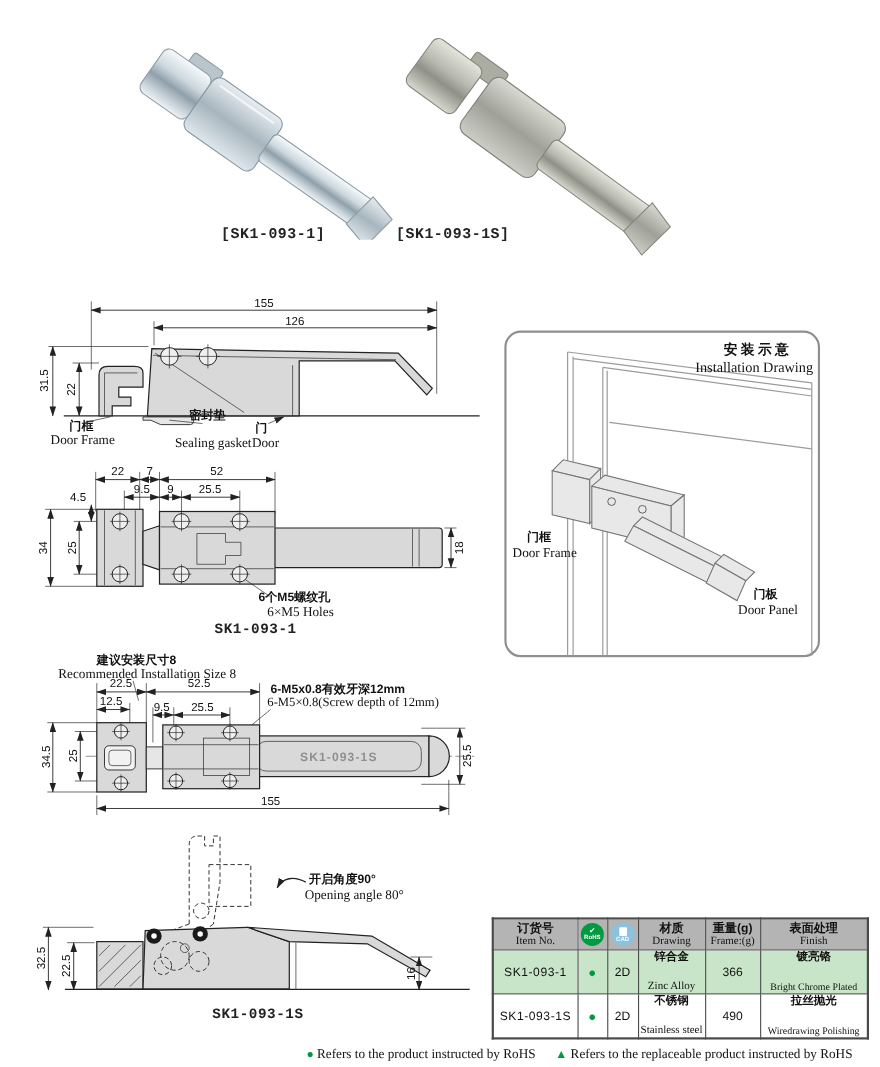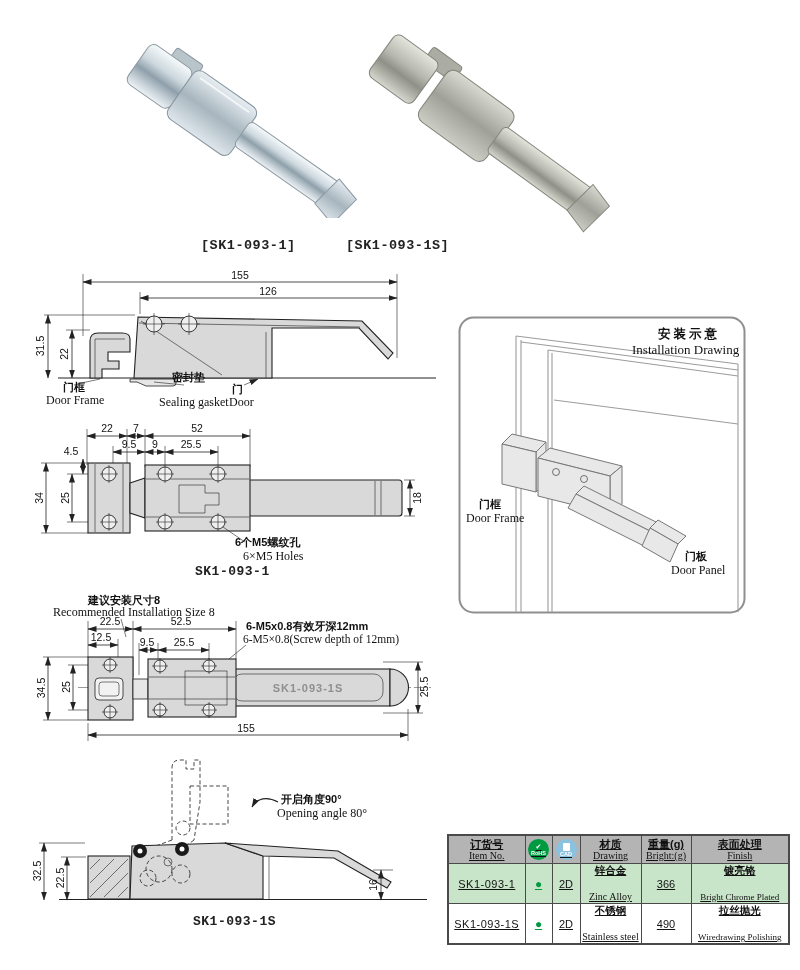--- a/index.html
+++ b/index.html
@@ -1,37 +1,37 @@
 <!DOCTYPE html>
 <html><head>
 <meta charset="utf-8">
 <style>
   html,body{margin:0;padding:0;background:#ffffff;}
   .page{position:relative;width:800px;height:970px;background:#fff;overflow:hidden;
         font-family:"Liberation Sans",sans-serif;color:#111;}
   .abs{position:absolute;}
   .cn{font:bold 11px "Liberation Sans",sans-serif;color:#111;white-space:nowrap;}
   .en{font:12px "Liberation Serif",serif;color:#111;white-space:nowrap;text-align:right;}
-  .photo-label{font:bold 13.5px "Liberation Mono",monospace;color:#222;white-space:nowrap;letter-spacing:.5px;margin-top:32px;}
+  .photo-label{font:bold 13.5px "Liberation Mono",monospace;color:#222;white-space:nowrap;letter-spacing:.5px;}
   .caption{font:bold 13px "Liberation Mono",monospace;color:#222;white-space:nowrap;letter-spacing:.5px;}
   svg text.d{font-family:"Liberation Sans",sans-serif;font-size:10.5px;fill:#111;}
   svg text.stamp{font-family:"Liberation Sans",sans-serif;font-size:11px;font-weight:bold;fill:#8f8f8f;letter-spacing:1px;}
   svg .ln{stroke:#222;stroke-width:1.2;fill:none;}
   svg .thin{stroke:#222;stroke-width:.6;fill:none;}
   svg .dim{stroke:#222;stroke-width:.8;fill:none;}
   svg .part{fill:#d9d9d9;stroke:#222;stroke-width:1.1;}
   svg .part2{fill:#e6e6e6;stroke:#222;stroke-width:.8;}
   svg .hole{fill:#efefef;stroke:#222;stroke-width:.9;}
   svg .dash{stroke:#333;stroke-width:.9;fill:none;stroke-dasharray:4 2.5;}
   svg .cl{stroke:#555;stroke-width:.6;fill:none;stroke-dasharray:12 3 3 3;}
   svg .frame{stroke:#9c9c9c;stroke-width:1.1;fill:none;}
   svg .iso{fill:#e8e8e8;stroke:#777;stroke-width:1;}
   
   .spec-table{position:absolute;left:447px;top:834px;border-collapse:collapse;table-layout:fixed;}
-  .spec-table td,.spec-table th{border:1px solid #4a4a4a;padding:1px;text-align:center;vertical-align:middle;overflow:hidden;text-decoration:underline;}
+  .spec-table td,.spec-table th{border:1px solid #4a4a4a;padding:1px;text-align:center;vertical-align:middle;overflow:hidden;}
   .spec-table{border:2px solid #4a4a4a;}
   .spec-table th{background:#b4b4b4;height:25px;font-weight:normal;}
   .spec-table td{height:25px;}
   tr.g td{background:#c9e5c9;}
   tr.w td{background:#ffffff;}
   .hcn{font:bold 11px "Liberation Sans",sans-serif;line-height:12px;}
   .hen{font:10px "Liberation Serif",serif;line-height:11px;}
   .ccn{font:bold 10.5px "Liberation Sans",sans-serif;line-height:11px;}
   .cen{font:9px "Liberation Serif",serif;line-height:10px;margin-top:16px;}
   .item{font:11px "Liberation Sans",sans-serif;letter-spacing:.5px;}
@@ -99,21 +99,21 @@
     <g transform="translate(0,24) rotate(36 122 84)">
       <rect x="46" y="36" width="36" height="18" rx="3" fill="#abaca2" stroke="#84867d"></rect>
       <rect x="8" y="46" width="54" height="52" rx="7" fill="url(#stA)" stroke="#84867d"></rect>
       <rect x="72" y="42" width="82" height="62" rx="9" fill="url(#stB)" stroke="#7f8178"></rect>
       <rect x="150" y="58" width="112" height="32" rx="5" fill="url(#stA)" stroke="#84867d"></rect>
       <polygon points="256,54 282,62 276,98 250,90" fill="url(#stB)" stroke="#84867d"></polygon>
     </g>
   </svg>
 
   <div class="abs photo-label" style="left:201px;top:206px">[SK1-093-1]</div>
-  <div class="abs photo-label" style="left:346px;top:206px">[SK1-093-1S]</div>
+  <div class="abs photo-label" style="left:360px;top:206px">[SK1-093-1S]</div>
 
   <div class="abs" style="left:32px;top:266px;width:412px;height:150px">
     <svg width="412" height="150" viewBox="0 0 412 150">
       <defs>
           <marker id="a1" markerWidth="9" markerHeight="7" refX="8.5" refY="3" orient="auto-start-reverse" markerUnits="userSpaceOnUse">
             <path d="M0,0 9,3 0,6 Z" fill="#222"></path>
           </marker>
         </defs>
       <g>
         <line class="thin" x1="51" y1="8" x2="51" y2="70"></line>
@@ -371,21 +371,21 @@
       </g>
       <text class="d" text-anchor="middle" transform="translate(8,117) rotate(-90)">32.5</text>
       <text class="d" text-anchor="middle" transform="translate(31,124) rotate(-90)">22.5</text>
       <text class="d" text-anchor="middle" transform="translate(344,131) rotate(-90)">16</text>
     </svg>
     <span class="abs cn" style="left:248px;top:38px">开启角度90°</span>
     <span class="abs en" style="left:244px;top:52px">Opening angle 80°</span>
     <span class="abs caption" style="left:160px;top:160px">SK1-093-1S</span>
   </div>
 
-  <div class="abs" style="left:458px;top:316px;width:280px;height:298px">
+  <div class="abs" style="left:458px;top:300px;width:280px;height:298px">
     <svg width="288" height="298" viewBox="0 0 288 298">
       <rect x="1.5" y="1.5" width="285" height="295" rx="14" fill="none" stroke="#8f8f8f" stroke-width="2"></rect>
       <g>
         <line class="frame" x1="58" y1="20" x2="58" y2="296"></line>
           <line class="frame" x1="63" y1="24" x2="63" y2="296"></line>
         <line class="frame" x1="58" y1="20" x2="280" y2="48"></line>
           <line class="frame" x1="63" y1="26" x2="280" y2="54"></line>
         <line class="frame" x1="90" y1="34" x2="90" y2="296"></line>
           <line class="frame" x1="94" y1="37" x2="94" y2="296"></line>
         <line class="frame" x1="90" y1="34" x2="280" y2="60"></line>
@@ -441,21 +441,21 @@
           <div class="doc"></div>
           <div class="txt">CAD</div>
         </div>
       </th>
       <th>
         <div class="hcn">材质</div>
         <div class="hen">Drawing</div>
       </th>
       <th>
         <div class="hcn">重量(g)</div>
-        <div class="hen">Bright:(g)</div>
+        <div class="hen">Frame:(g)</div>
       </th>
       <th>
         <div class="hcn">表面处理</div>
         <div class="hen">Finish</div>
       </th>
     </tr>
     <tr class="g">
       <td class="item">SK1-093-1</td>
       <td class="gdot">●</td>
       <td class="num">2D</td>
@@ -479,14 +479,21 @@
       </td>
       <td class="num">490</td>
       <td>
         <div class="ccn">拉丝抛光</div>
         <div class="cen">Wiredrawing Polishing</div>
       </td>
     </tr>
   </tbody>
     </table>
 
+  <div class="footnote">
+    <span class="mark">●</span>
+    <span>Refers to the product instructed by RoHS</span>
+    <span style="display:inline-block;width:12px"></span>
+    <span class="mark">▲</span>
+    <span>Refers to the replaceable product instructed by RoHS</span>
+  </div>
 
 </div>
 
 </body></html>

